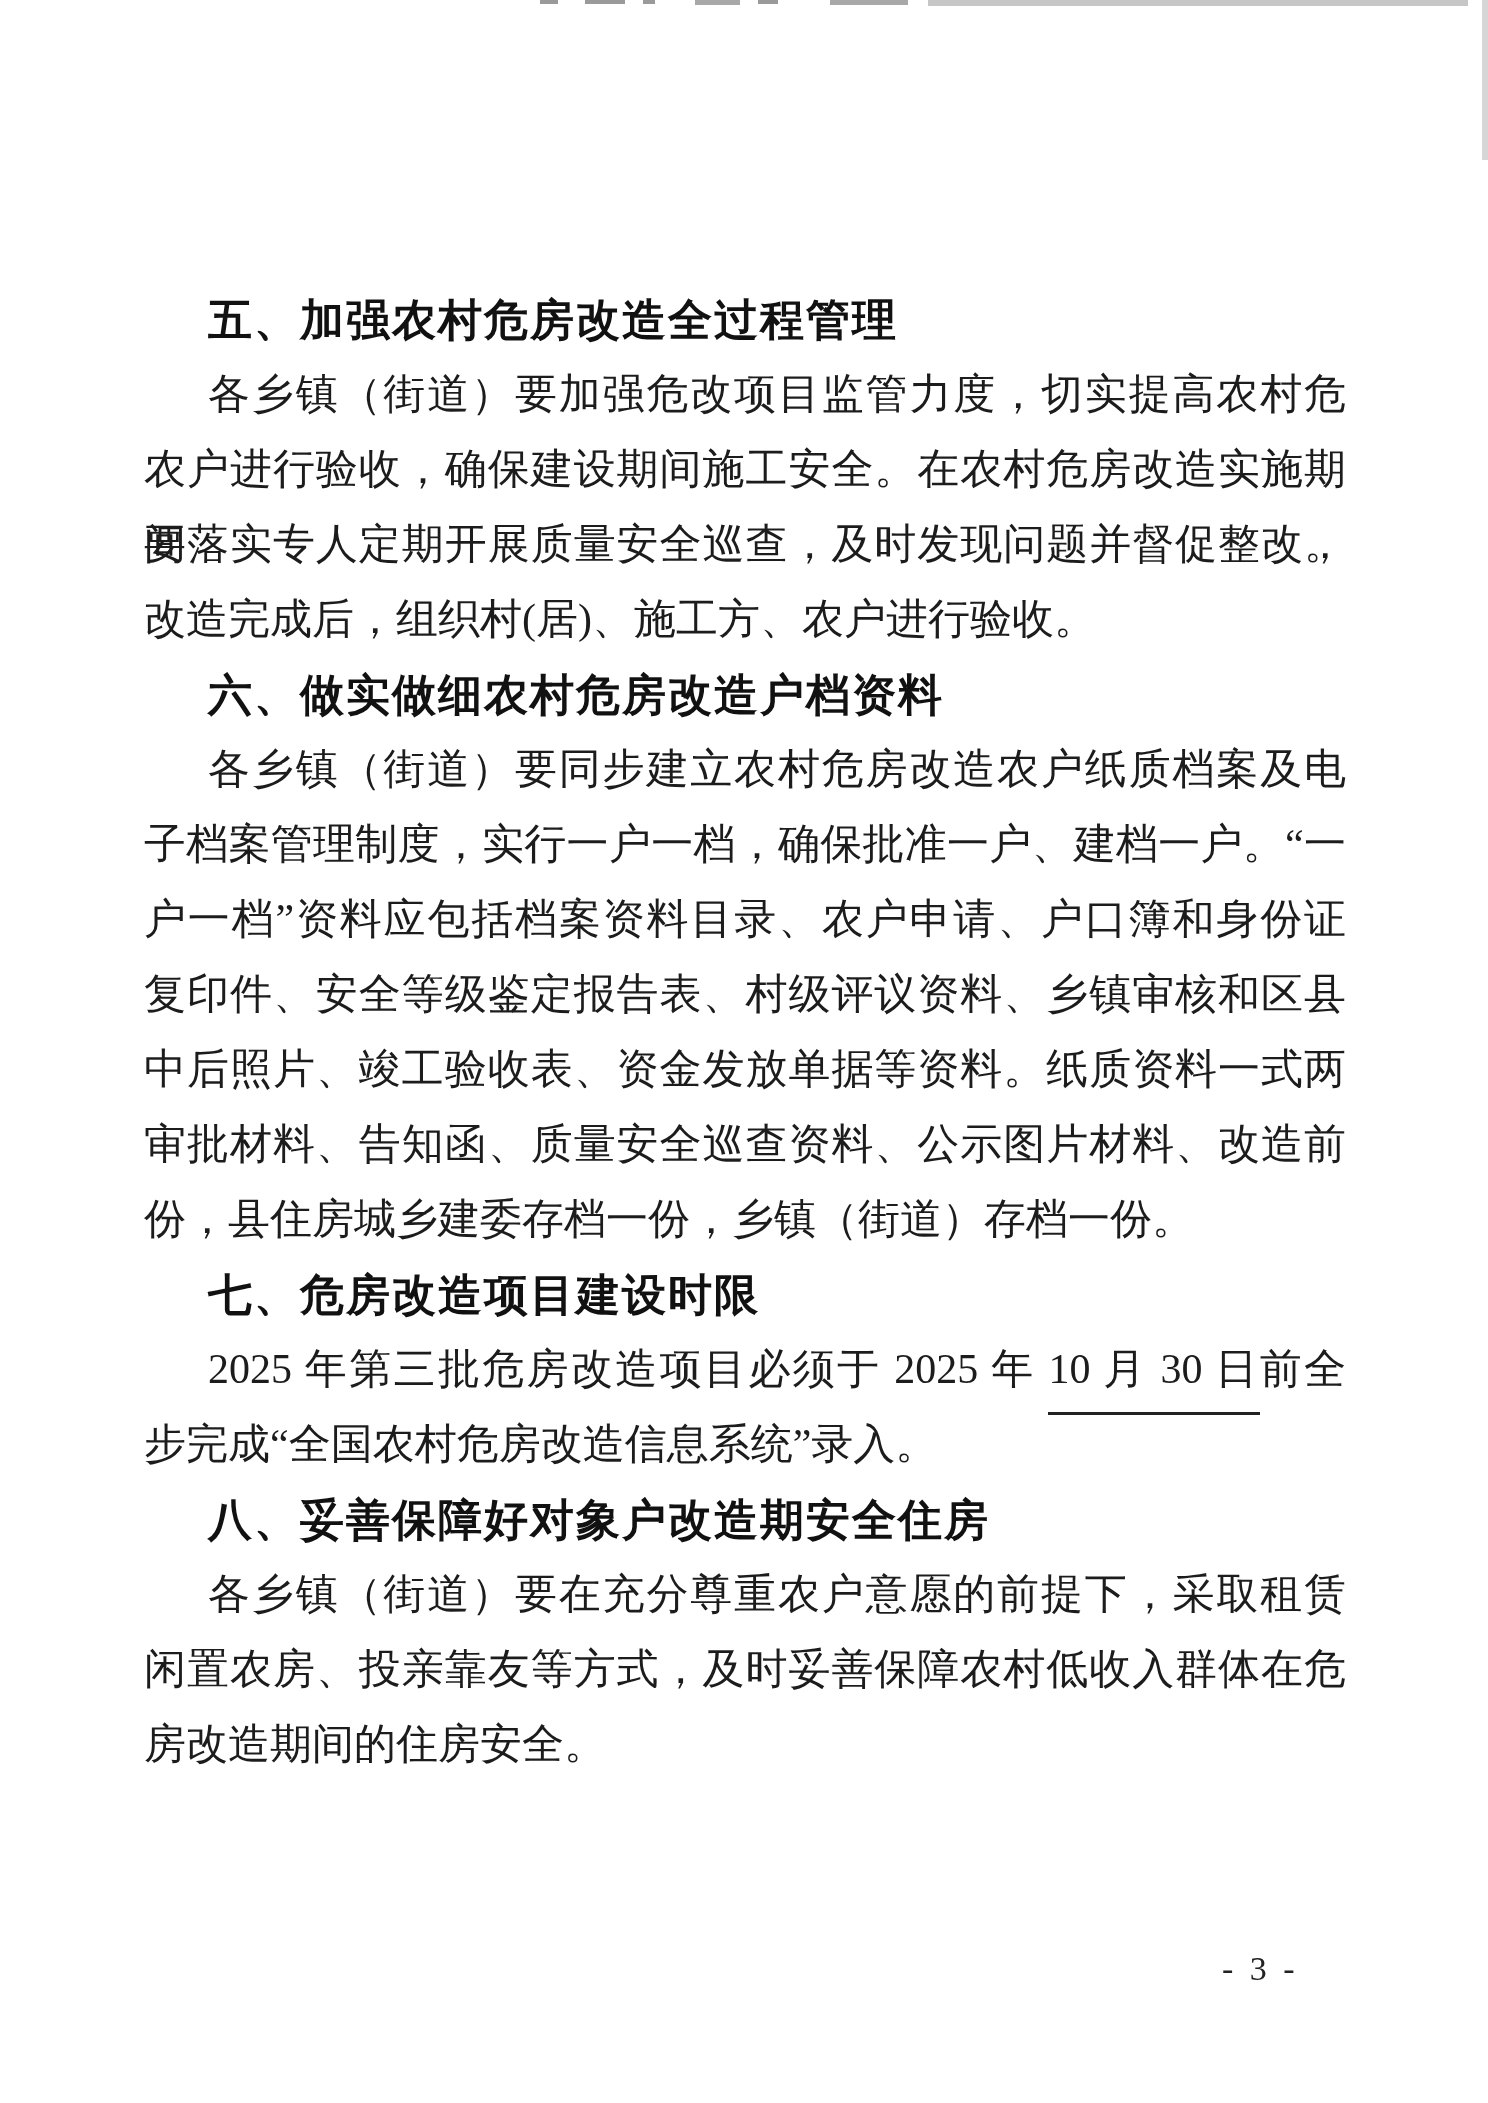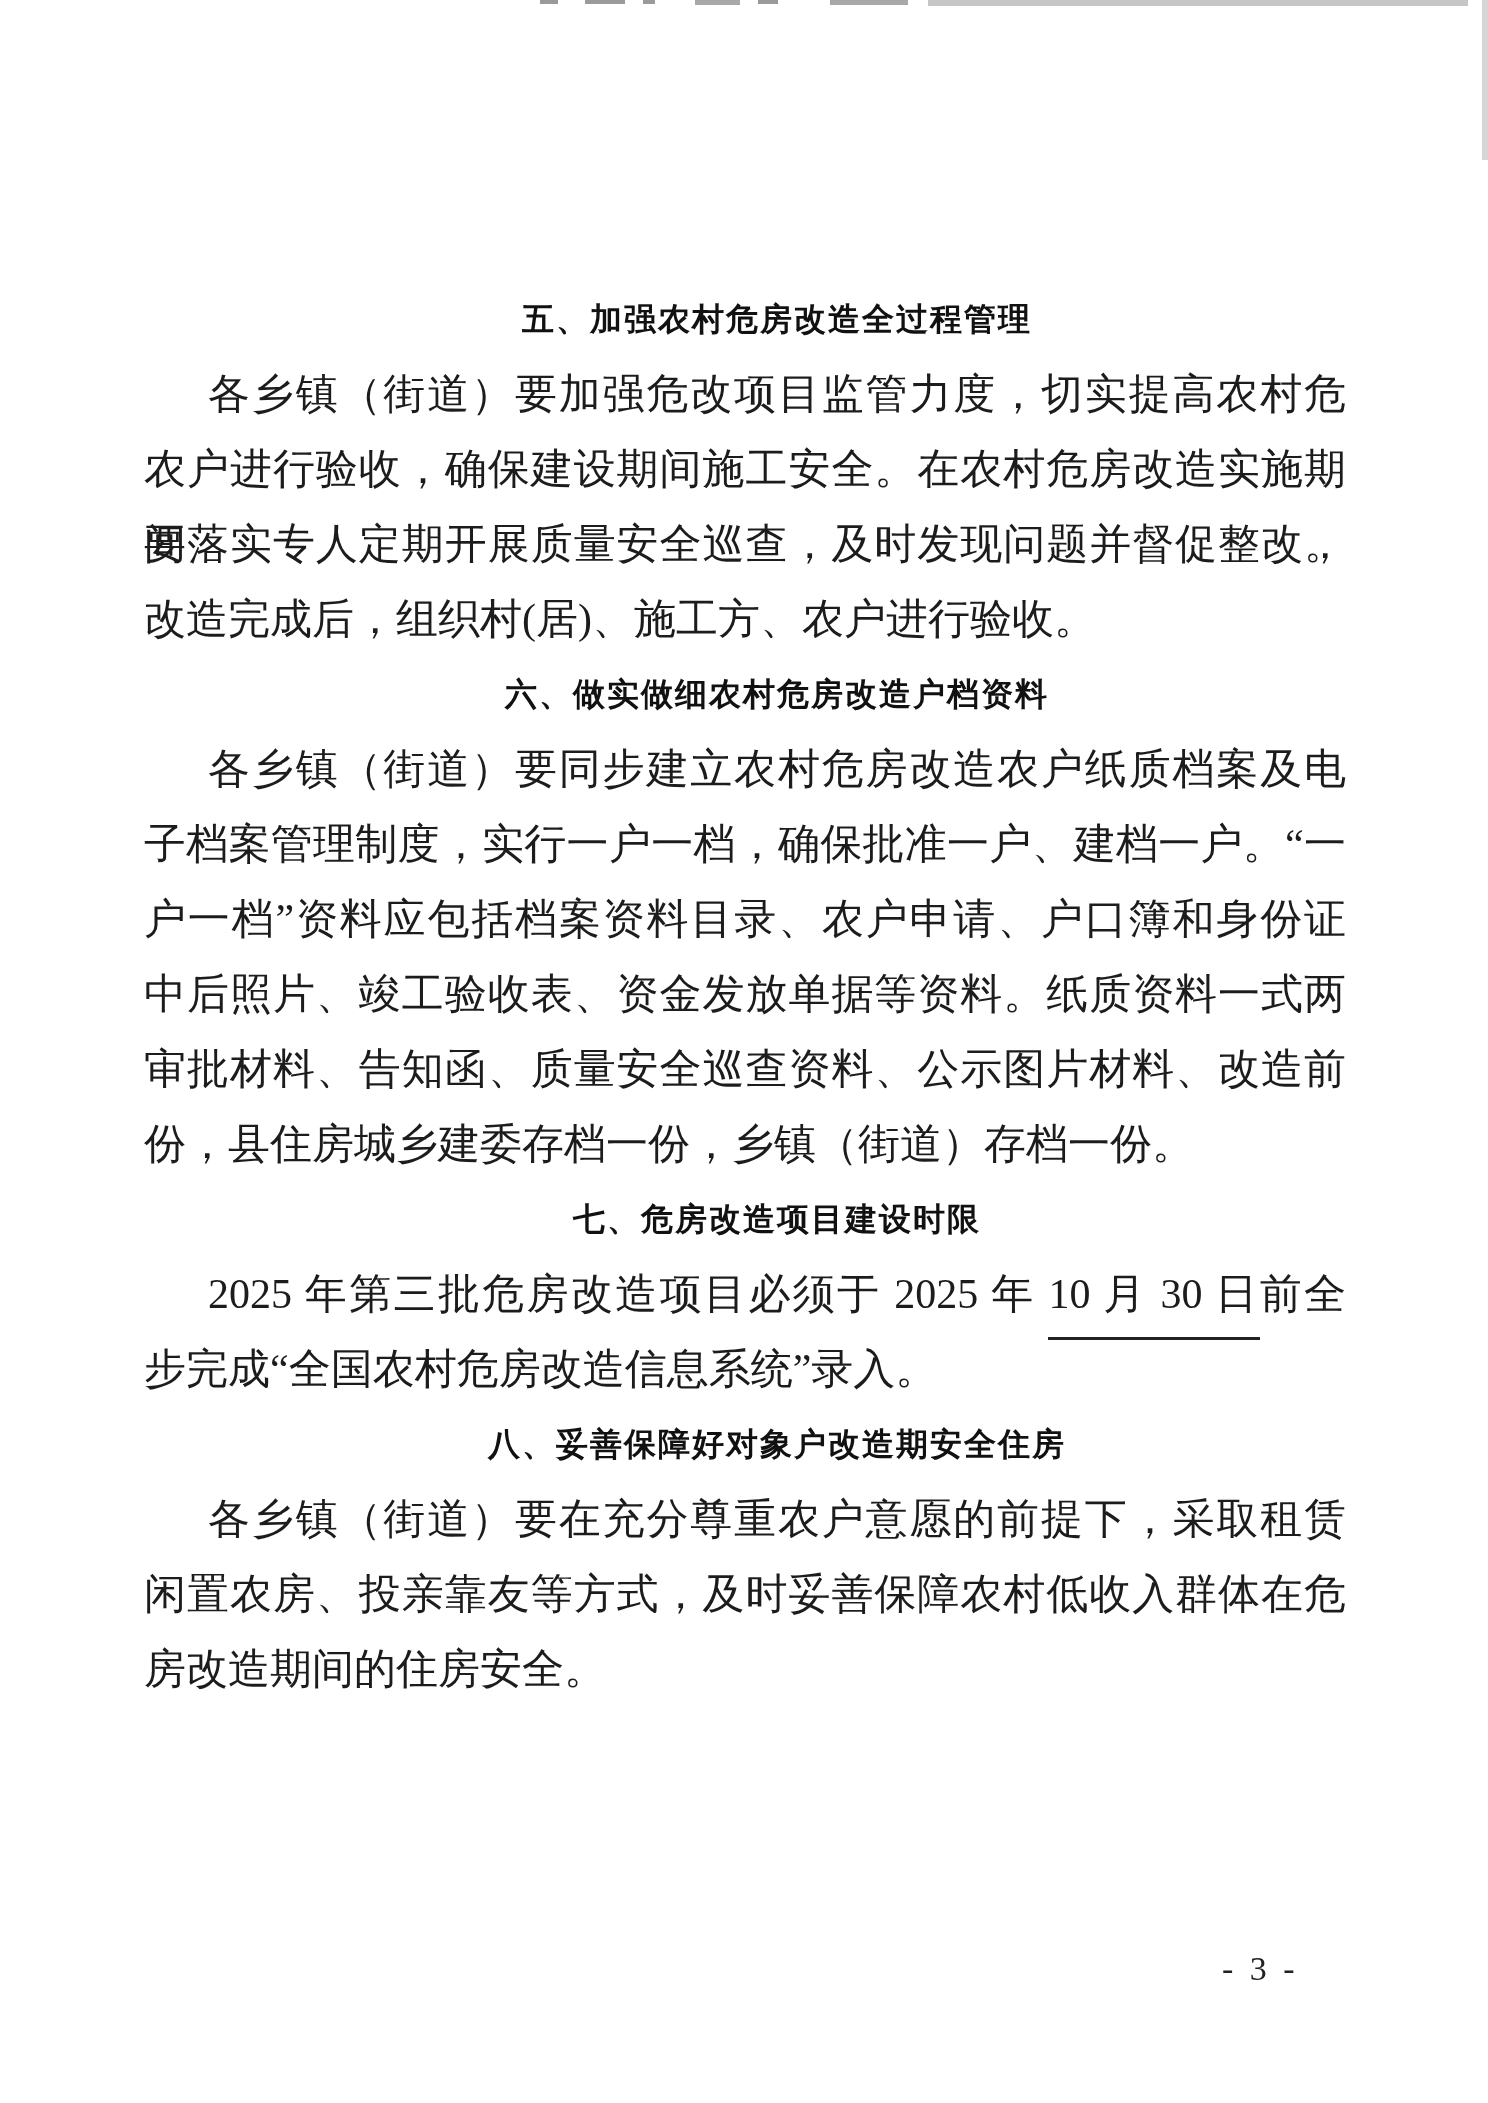--- a/index.html
+++ b/index.html
@@ -34,25 +34,24 @@
     white-space: normal;
     text-align: justify;
     text-align-last: justify;
   }
   .line.indent {
     padding-left: 64px;
   }
   .line.heading {
     font-family: "Liberation Sans", "DejaVu Sans", sans-serif;
     font-weight: 900;
-    font-size: 32px;
+    font-size: 44px;
     letter-spacing: 2px;
     padding-left: 64px;
     color: #111111;
-    text-align: center;
   }
   .u-date {
     border-bottom: 3px solid #222222;
     padding-bottom: 20px;
   }
   .page-number {
     position: absolute;
     left: 1222px;
     top: 1950px;
     font-size: 34px;
@@ -93,20 +92,21 @@
     <div class="line heading">五、加强农村危房改造全过程管理</div>
     <div class="line just indent">各乡镇（街道）要加强危改项目监管力度，切实提高农村危</div>
     <div class="line just">农户进行验收，确保建设期间施工安全。在农村危房改造实施期间，</div>
     <div class="line just">要落实专人定期开展质量安全巡查，及时发现问题并督促整改。</div>
     <div class="line">改造完成后，组织村(居)、施工方、农户进行验收。</div>
 
     <div class="line heading">六、做实做细农村危房改造户档资料</div>
     <div class="line just indent">各乡镇（街道）要同步建立农村危房改造农户纸质档案及电</div>
     <div class="line just">子档案管理制度，实行一户一档，确保批准一户、建档一户。“一</div>
     <div class="line just">户一档”资料应包括档案资料目录、农户申请、户口簿和身份证</div>
+    <div class="line just">复印件、安全等级鉴定报告表、村级评议资料、乡镇审核和区县</div>
     <div class="line just">中后照片、竣工验收表、资金发放单据等资料。纸质资料一式两</div>
     <div class="line just">审批材料、告知函、质量安全巡查资料、公示图片材料、改造前</div>
     <div class="line">份，县住房城乡建委存档一份，乡镇（街道）存档一份。</div>
 
     <div class="line heading">七、危房改造项目建设时限</div>
     <div class="line just indent">
       <span>2025 年第三批危房改造项目必须于 2025 年 </span><span class="u-date">10 月 30 日</span><span>前全</span>
     </div>
     <div class="line">步完成“全国农村危房改造信息系统”录入。</div>
 

